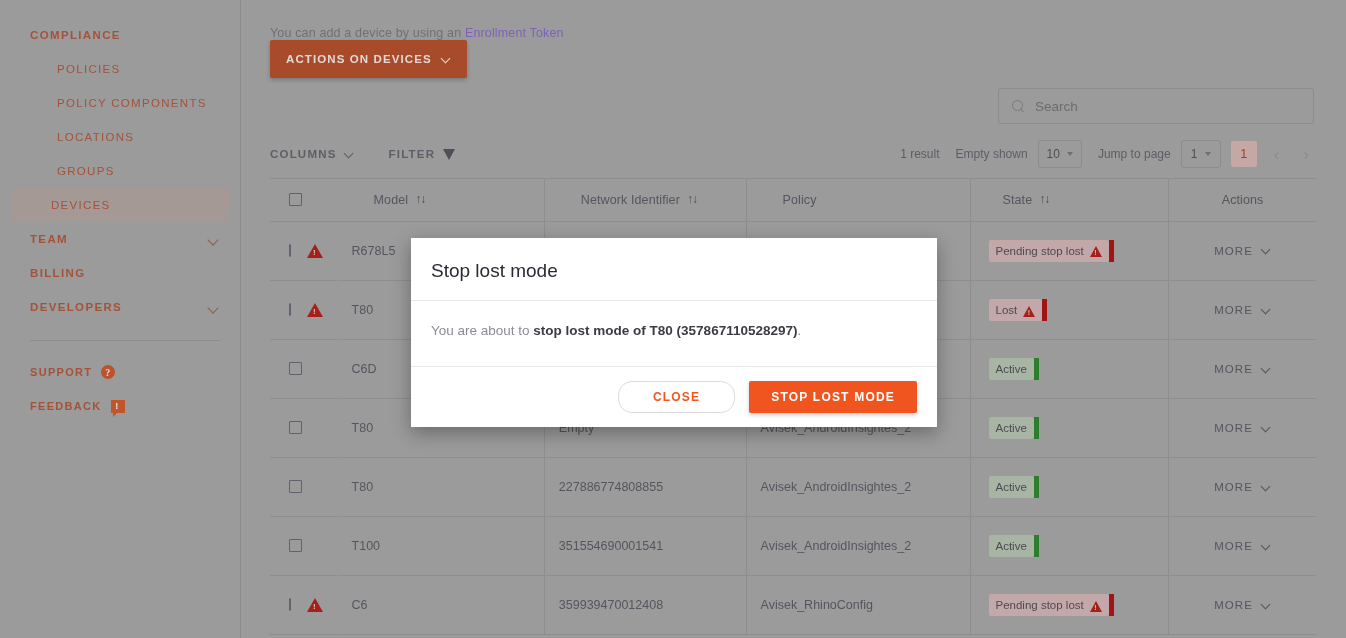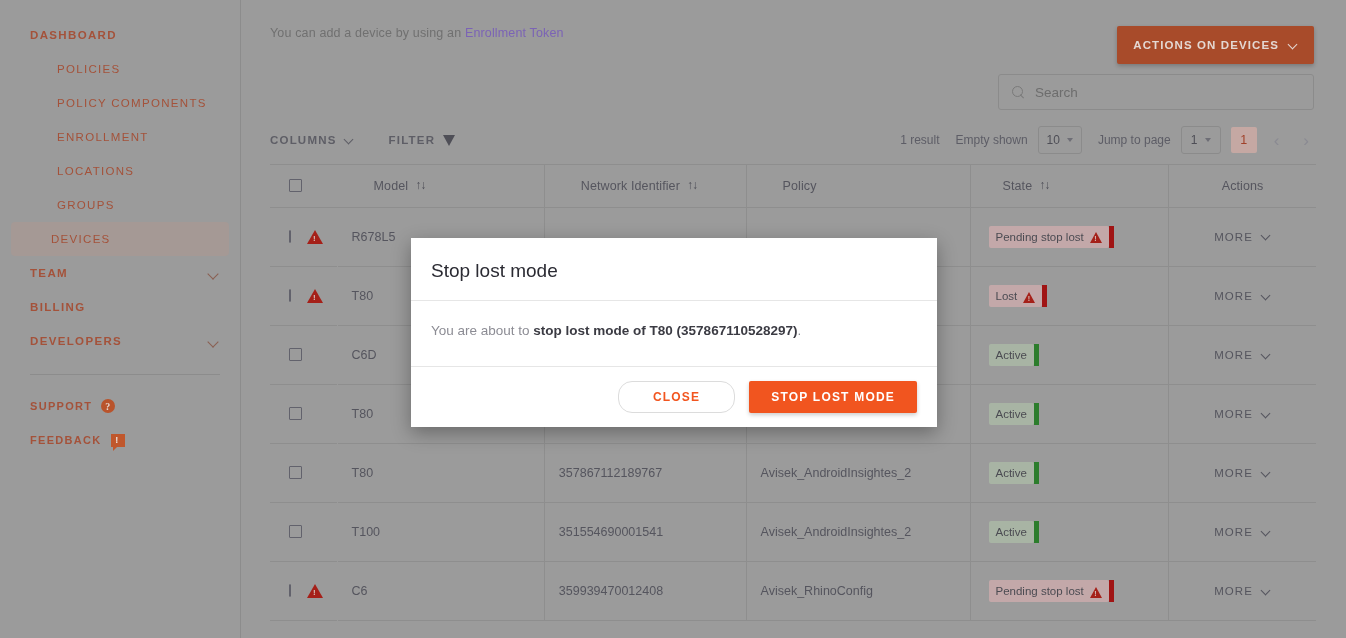--- a/index.html
+++ b/index.html
@@ -94,20 +94,21 @@
     border-left: 4px solid #c0572c;
     border-bottom: 4px solid transparent;
   }
 
   
   .main { flex: 1; position: relative; height: 638px; overflow: hidden; }
 
   .topbar {
     display: flex; align-items: flex-start; justify-content: space-between;
     padding: 26px 32px 0 29px;
+    flex-direction: column;
   }
   .hint { font-size: 12.5px; color: #707070; letter-spacing: .15px; }
   .hint a { color: #7b63b5; text-decoration: none; cursor: pointer; }
 
   .btn-actions {
     background: #a84b2a;
     color: #e4d8d3;
     border: none;
     height: 38px;
     padding: 0 16px;
@@ -314,30 +315,27 @@
 </style>
 </head>
 <body>
 
 <div id="root">
   <div class="page">
 
     <nav class="sidebar">
       <div id="nav-list">
           <div class="nav-item">
-            <span>DASHBOARD</span>
+            <span>COMPLIANCE</span>
           </div>
           <div class="nav-item sub">
             <span>POLICIES</span>
           </div>
           <div class="nav-item sub">
             <span>POLICY COMPONENTS</span>
-          </div>
-          <div class="nav-item sub">
-            <span>ENROLLMENT</span>
           </div>
           <div class="nav-item sub">
             <span>LOCATIONS</span>
           </div>
           <div class="nav-item sub">
             <span>GROUPS</span>
           </div>
           <div class="nav-item sub active">
             <span>DEVICES</span>
           </div>
@@ -531,21 +529,21 @@
                     <span>MORE</span>
                     <span class="cv3"></span>
                   </div>
                 </td>
               </tr>
               <tr>
                 <td class="c-chk" style="display: flex; align-items: center; gap: 16px; height: 59px; border-right: none;">
                   <span class="chk"></span>
                 </td>
                 <td class="c-model">T80</td>
-                <td class="c-net">357867112189767</td>
+                <td class="c-net">227886774808855</td>
                 <td class="c-pol">Avisek_AndroidInsightes_2</td>
                 <td class="c-state" style="padding-left: 18px;"><span class="badge active">
                     <span>Active</span>
                     <span class="bar"></span>
                   </span></td>
                 <td class="c-act">
                   <div class="more">
                     <span>MORE</span>
                     <span class="cv3"></span>
                   </div>

